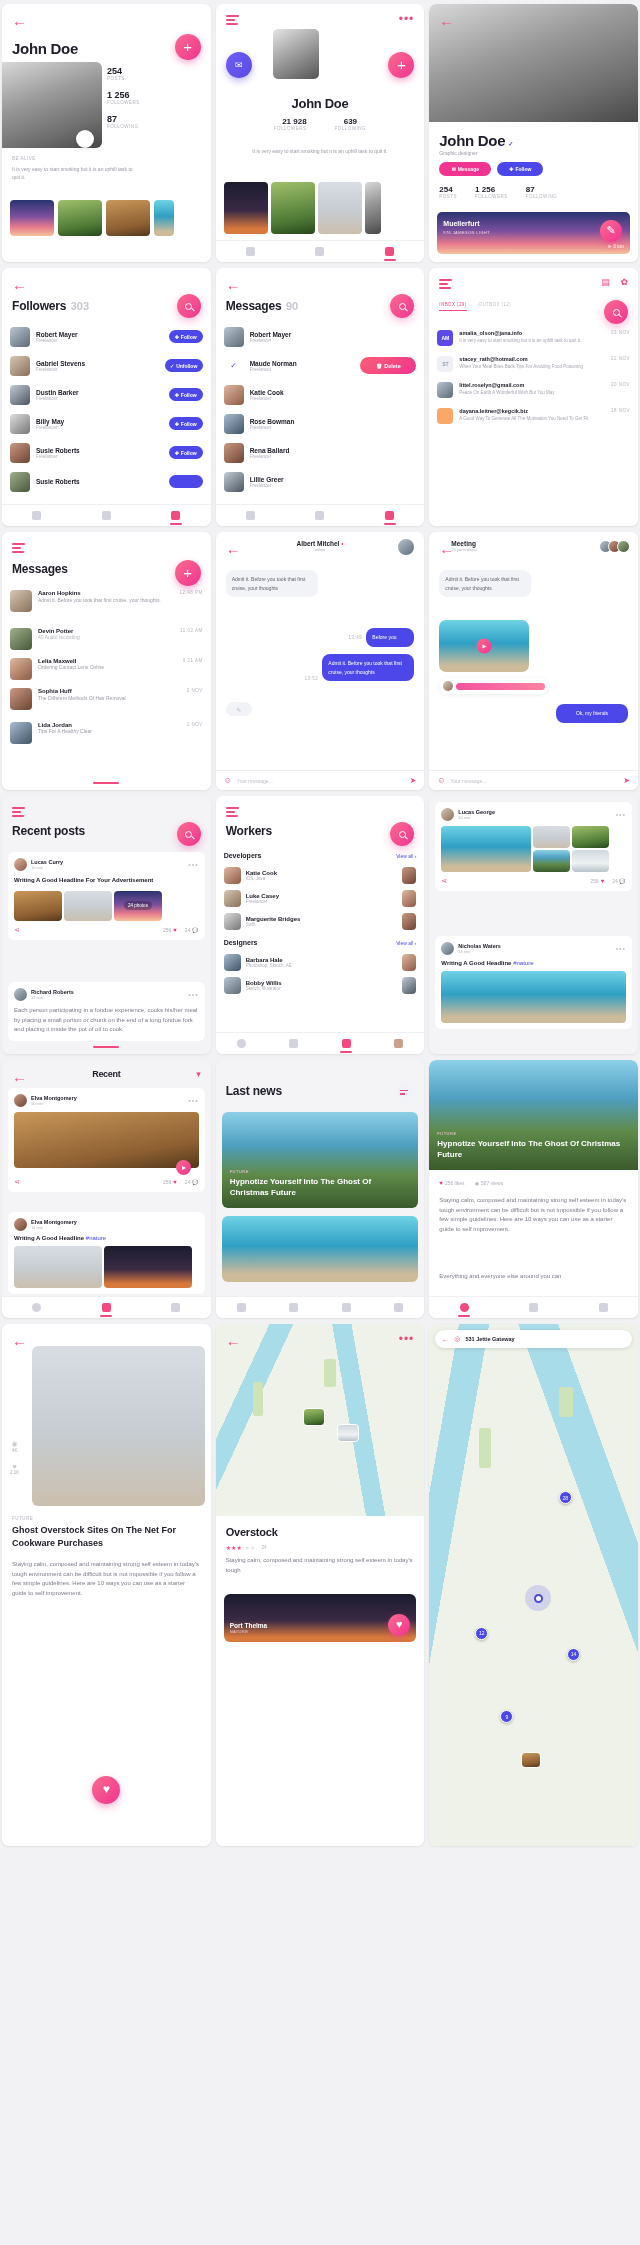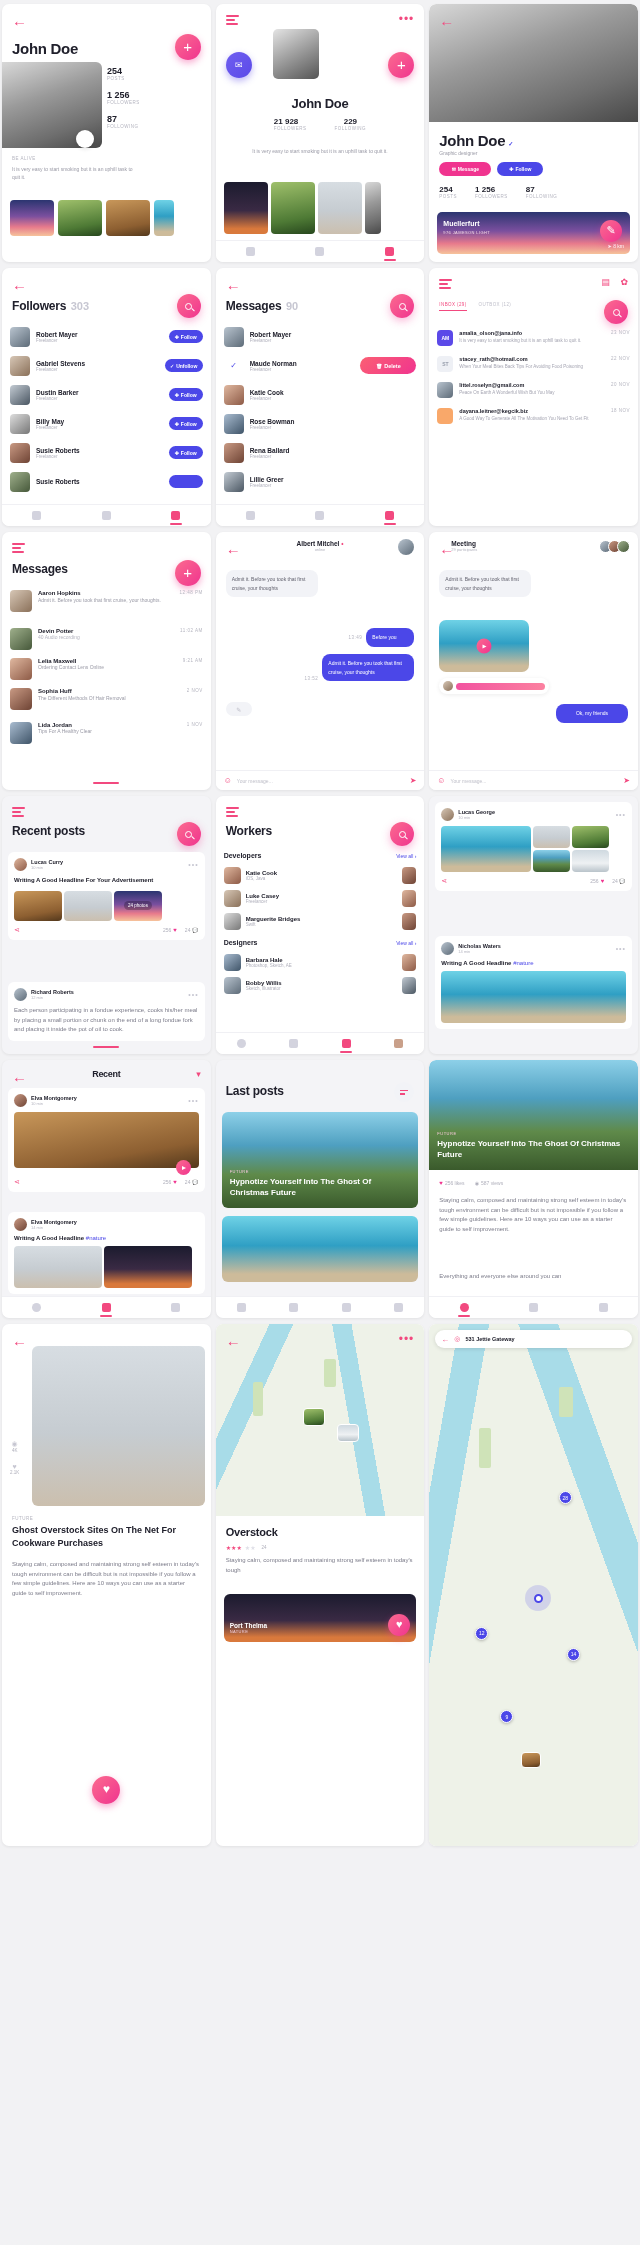--- a/index.html
+++ b/index.html
@@ -173,26 +173,26 @@
         <i></i>
       </div>
     <div class="dots">•••</div>
     <div class="photo p-portrait2" style="position:absolute;left:57px;top:25px;width:46px;height:50px;border-radius:5px"></div>
     <div class="fab purple" style="left:10px;top:48px;display:flex;align-items:center;justify-content:center">
       <span style="font-size:9px">✉</span>
     </div>
     <div class="fab" style="right:10px;top:48px">+</div>
     <div class="name-big" style="position:absolute;left:0;right:0;top:92px;text-align:center;font-size:13px">John Doe</div>
     <div style="position:absolute;left:0;right:0;top:113px;display:flex;justify-content:center;gap:28px">
-      <div style="text-align:left">
+      <div style="text-align:right">
           <div style="font-size:8px;font-weight:700;color:#20202c">21 928</div>
           <div class="tiny">Followers</div>
         </div>
       <div style="text-align:center">
-          <div style="font-size:8px;font-weight:700;color:#20202c">229</div>
+          <div style="font-size:8px;font-weight:700;color:#20202c">639</div>
           <div class="tiny">Following</div>
         </div>
     </div>
     <div class="txt5" style="position:absolute;left:16px;right:16px;top:143px;text-align:center">It is very easy to start smoking but it is an uphill task to quit it.</div>
     <div style="position:absolute;left:8px;top:178px;display:flex;gap:3px">
       <div class="photo p-night" style="width:44px;height:52px"></div>
       <div class="photo p-forest" style="width:44px;height:52px"></div>
       <div class="photo p-beach" style="width:44px;height:52px"></div>
       <div class="photo p-portrait" style="width:16px;height:52px"></div>
     </div>
@@ -759,21 +759,21 @@
       </div>
     </div>
     <div class="tabbar">
       <div class="ic" style="border-radius:50%"></div>
       <div class="ic act"></div>
       <div class="ic"></div>
     </div>
   </div>
 
   <div class="screen" style="background:#f4f4f7">
-    <div class="hr-title" style="position:absolute;left:10px;top:24px">Last posts</div>
+    <div class="hr-title" style="position:absolute;left:10px;top:24px">Last news</div>
     <div style="position:absolute;right:10px;top:22px;width:20px;height:20px;border-radius:50%;background:#f2f3f7;display:flex;align-items:center;justify-content:center">
       <div style="width:8px">
           <div style="height:1.5px;background:#f2497f;margin-bottom:2px"></div>
           <div style="height:1.5px;background:#f2497f;width:5px"></div>
         </div>
     </div>
     <div class="photo p-cliff" style="position:absolute;left:6px;right:6px;top:52px;height:96px;border-radius:6px">
       <div style="position:absolute;left:8px;bottom:10px;right:8px">
         <div style="font-size:4px;letter-spacing:.5px;color:#f5c9d8;text-transform:uppercase">Future</div>
         <div style="font-size:8px;font-weight:700;color:#fff;line-height:1.4;margin-top:2px">Hypnotize Yourself Into The Ghost Of Christmas Future</div>

